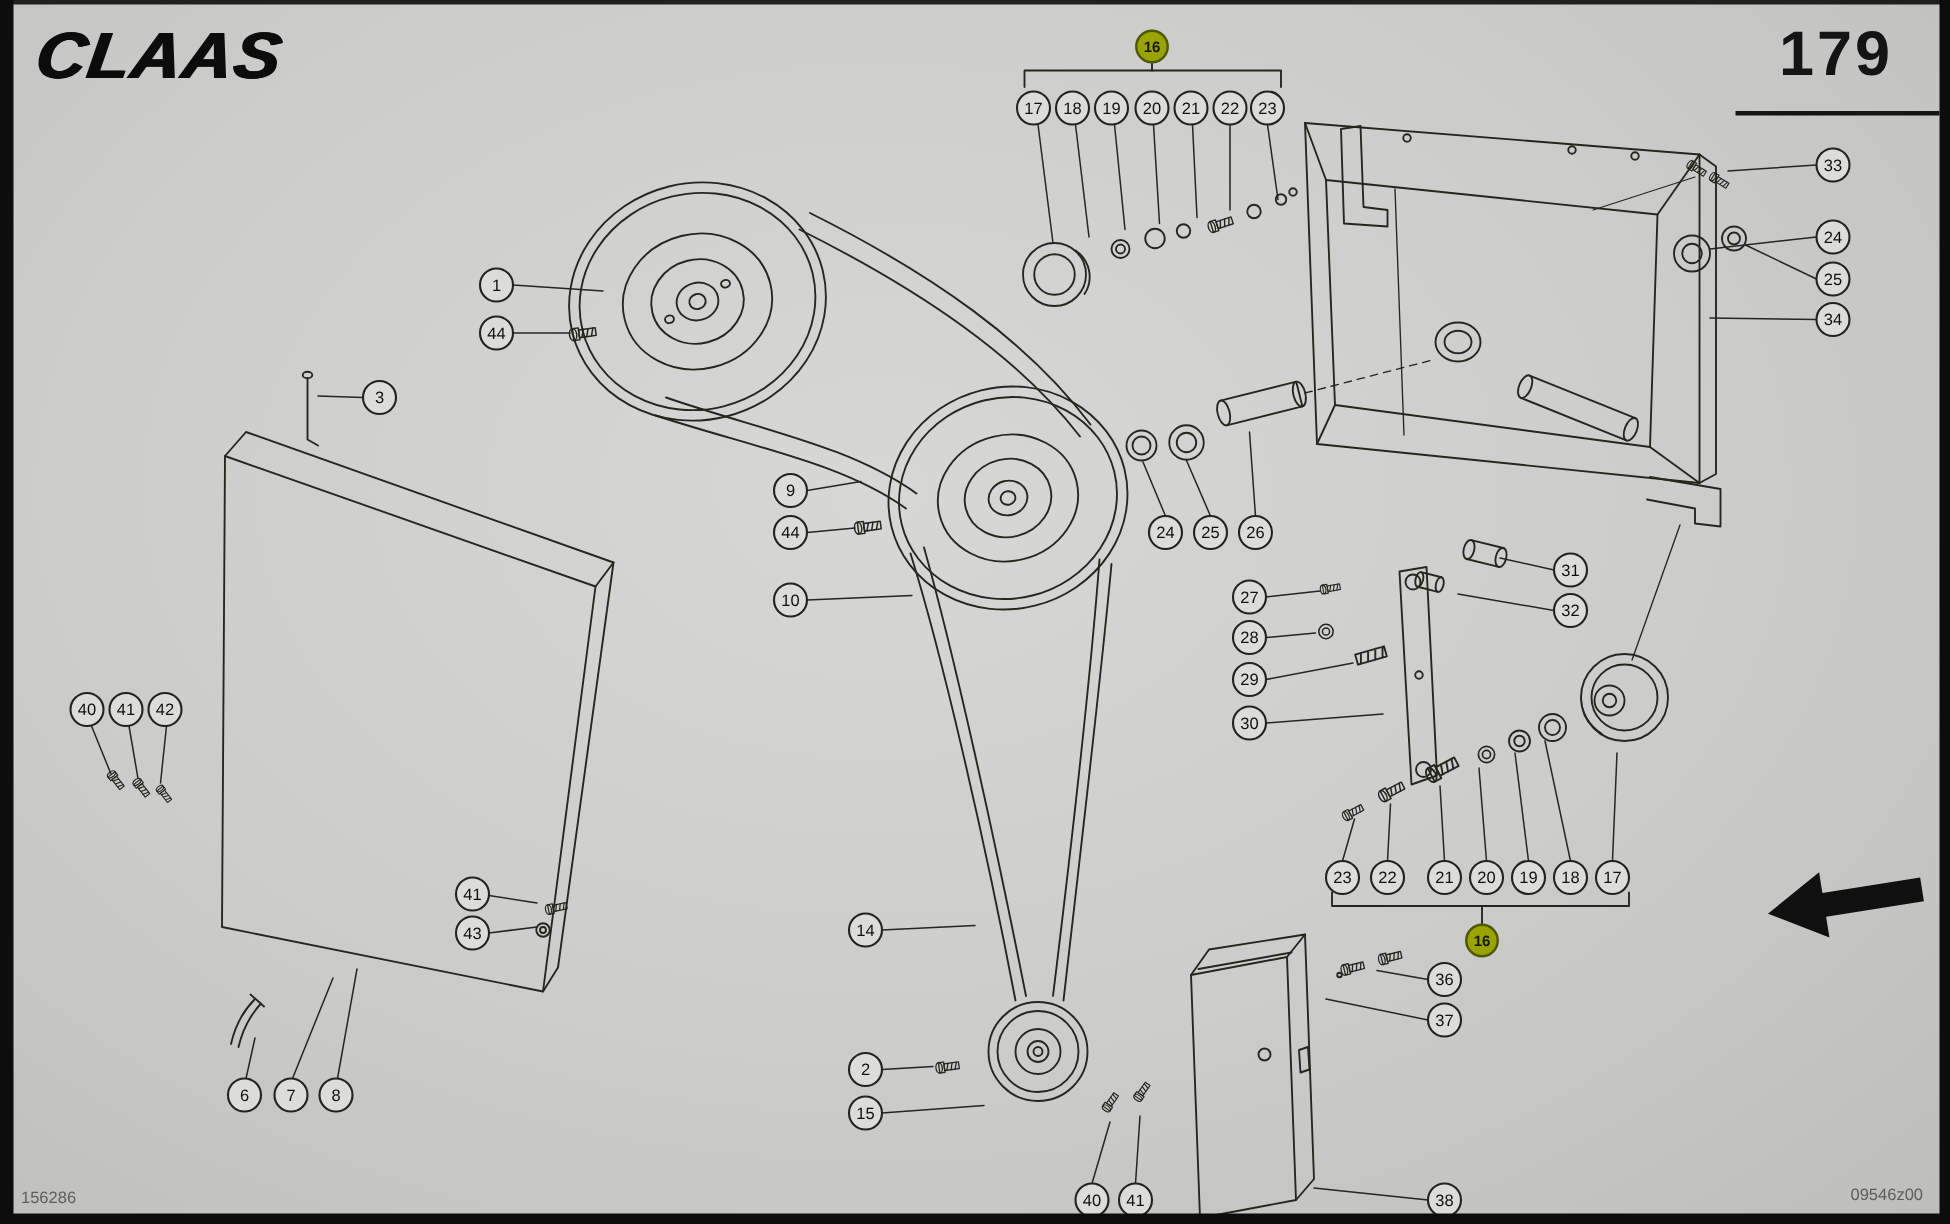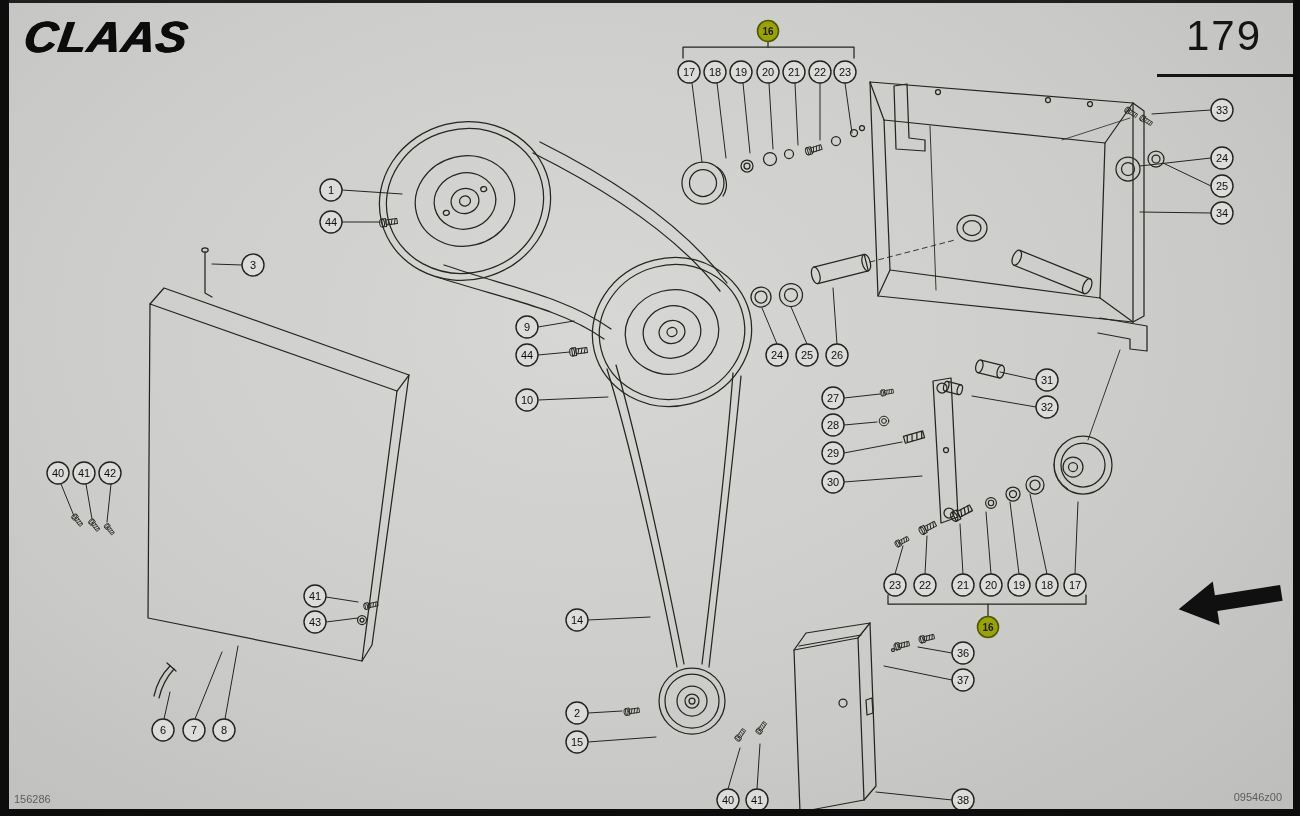--- a/index.html
+++ b/index.html
@@ -14,21 +14,21 @@
   .edge-bottom{left:0;bottom:0;width:1300px;height:7px;}
   .edge-top{left:0;top:0;width:1300px;height:3px;opacity:.9;}
   .logo{
     position:absolute;top:10px;left:24px;
     font-style:italic;font-weight:bold;font-size:46px;letter-spacing:1px;
     color:#0c0c0c;transform:skewX(-8deg) scaleY(.95);
     text-shadow:1.5px 0 #0c0c0c, .7px 0 #0c0c0c;
   }
   .page-number{
     position:absolute;top:12px;right:38px;
-    font-weight:normal;font-size:42px;color:#141414;letter-spacing:2px;
+    font-weight:bold;font-size:42px;color:#141414;letter-spacing:2px;
   }
   .page-rule{position:absolute;top:74px;right:7px;width:136px;height:3px;background:#151515;}
   .footer-left{position:absolute;bottom:11px;left:14px;font-size:11px;color:#5d5d5b;}
   .footer-right{position:absolute;bottom:13px;right:18px;font-size:11px;color:#5d5d5b;margin-top:43px;}
   svg.diagram{position:absolute;left:0;top:0;width:1300px;height:816px;}
   .callout-num{font-family:"Liberation Sans",sans-serif;font-size:11px;fill:#101010;}
   .badge-num{font-family:"Liberation Sans",sans-serif;font-size:10px;font-weight:bold;fill:#17190a;}
 </style>
 </head>
 <body>

